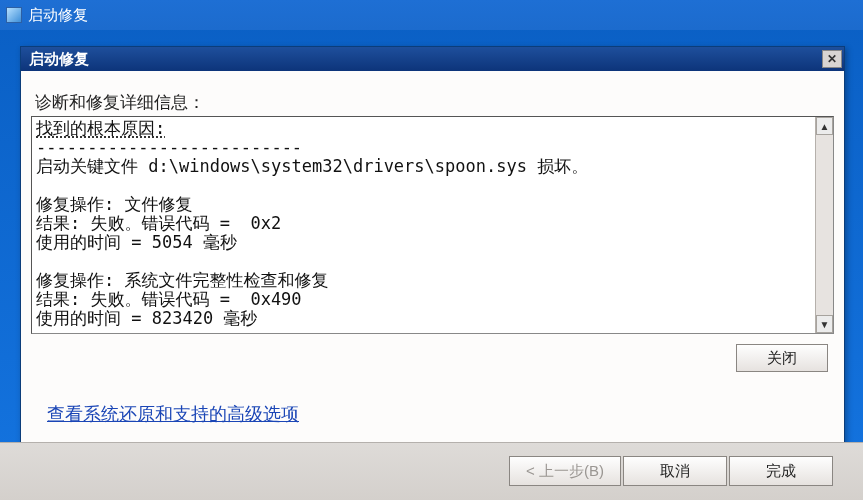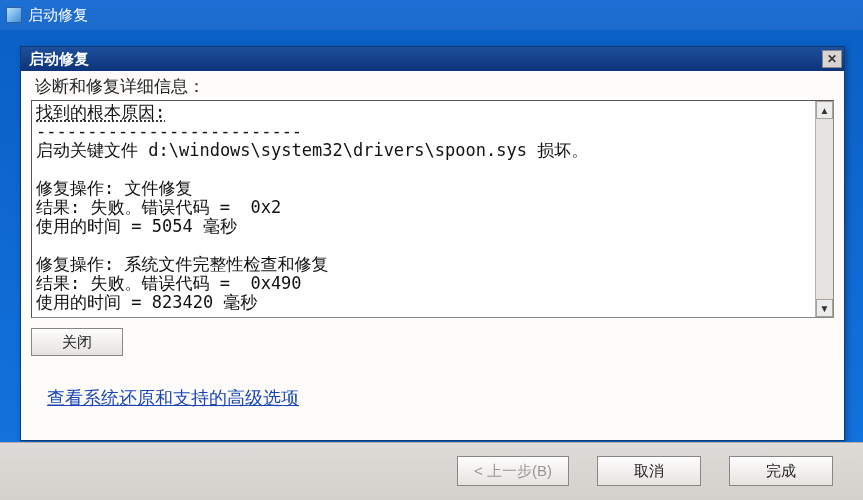--- a/index.html
+++ b/index.html
@@ -56,21 +56,21 @@
     align-items: center;
     justify-content: center;
     font-family: Arial, sans-serif;
     font-size: 12px;
     font-weight: bold;
     color: #333;
     cursor: pointer;
   }
   .dlg-body {
     background: #fdfcfb;
-    padding: 0 10px 14px 10px;
+    padding: 16px 10px 14px 10px;
   }
   .heading-row {
     font-size: 17px;
     color: #222;
     padding: 4px 0 2px 4px;
   }
   .log-pane {
     position: relative;
     border: 1px solid #888;
     border-top-color: #555;
@@ -107,20 +107,21 @@
     border: 1px solid #a7a39e;
     display: flex;
     align-items: center;
     justify-content: center;
     font-size: 10px;
     color: #333;
     cursor: pointer;
   }
   .btn-row-right {
     display: flex;
+    justify-content: flex-end;
     padding: 10px 6px 2px 0;
   }
   .win-btn {
     min-width: 92px;
     height: 28px;
     background: linear-gradient(180deg,#fefefe 0%, #e6e2df 100%);
     border: 1px solid #8a8682;
     font-size: 15px;
     color: #222;
     padding: 0 16px;
@@ -135,21 +136,21 @@
     font-size: 18px;
     text-decoration: underline;
     cursor: pointer;
   }
   
   .wizard-btn-row {
     position: absolute;
     right: 30px;
     bottom: 14px;
     display: flex;
-    gap: 28px;
+    gap: 2px;
     background: rgba(0,0,0,0);
   }
   .wizard-btn-row .win-btn { min-width: 104px; height: 30px; }
   .bottom-strip {
     position: absolute;
     left: 0; right: 0; bottom: 0;
     height: 58px;
     background: linear-gradient(180deg,#dedbd8 0%, #d4d0cc 100%);
     border-top: 1px solid #b4b0ac;
   }

